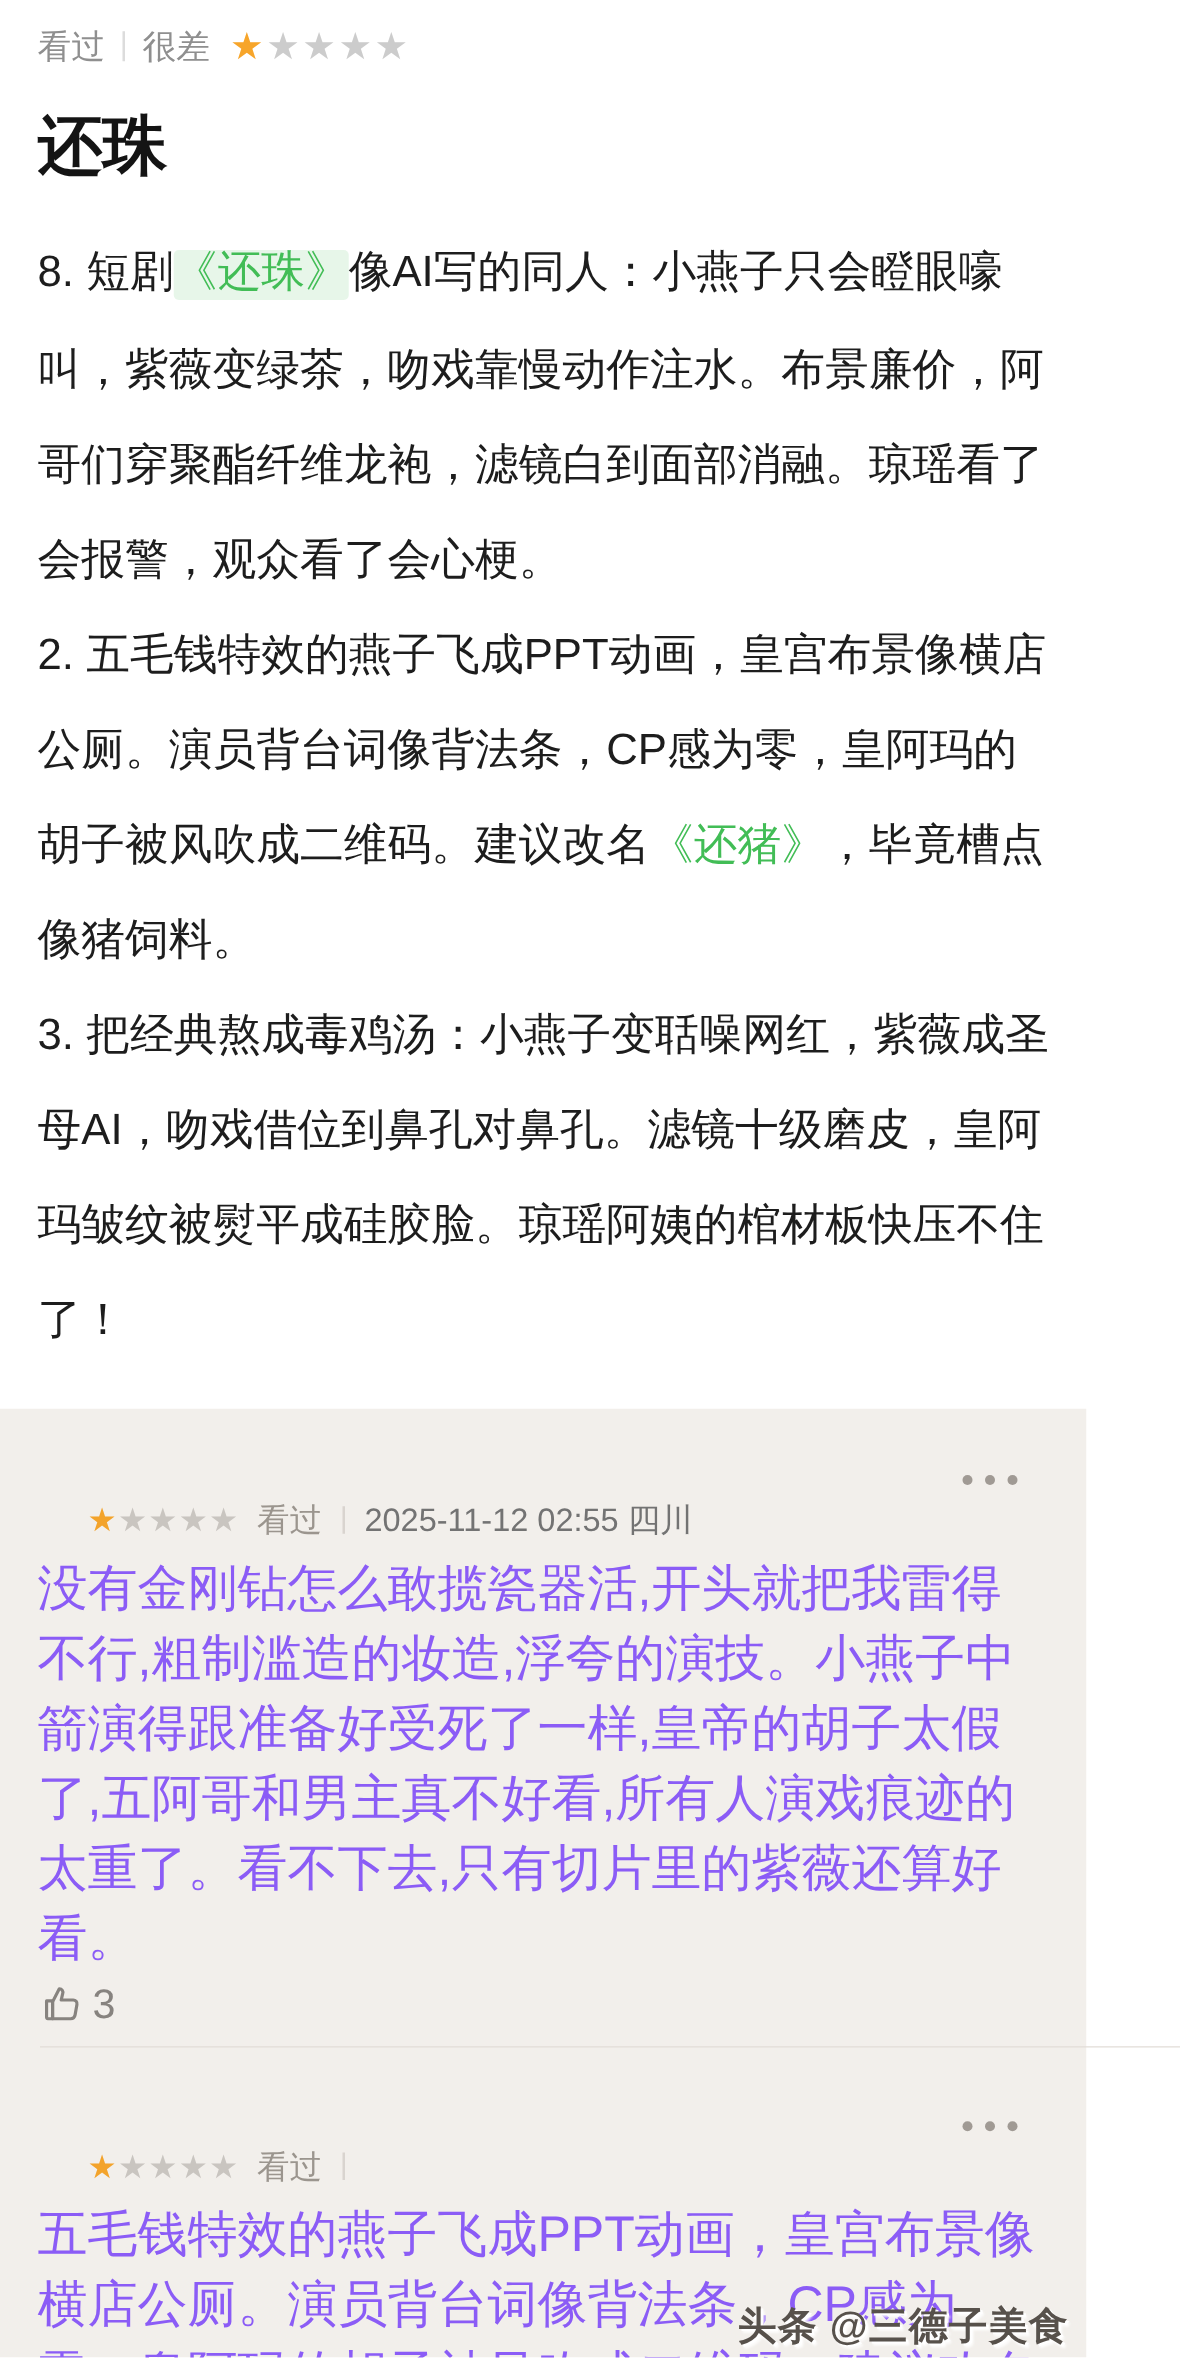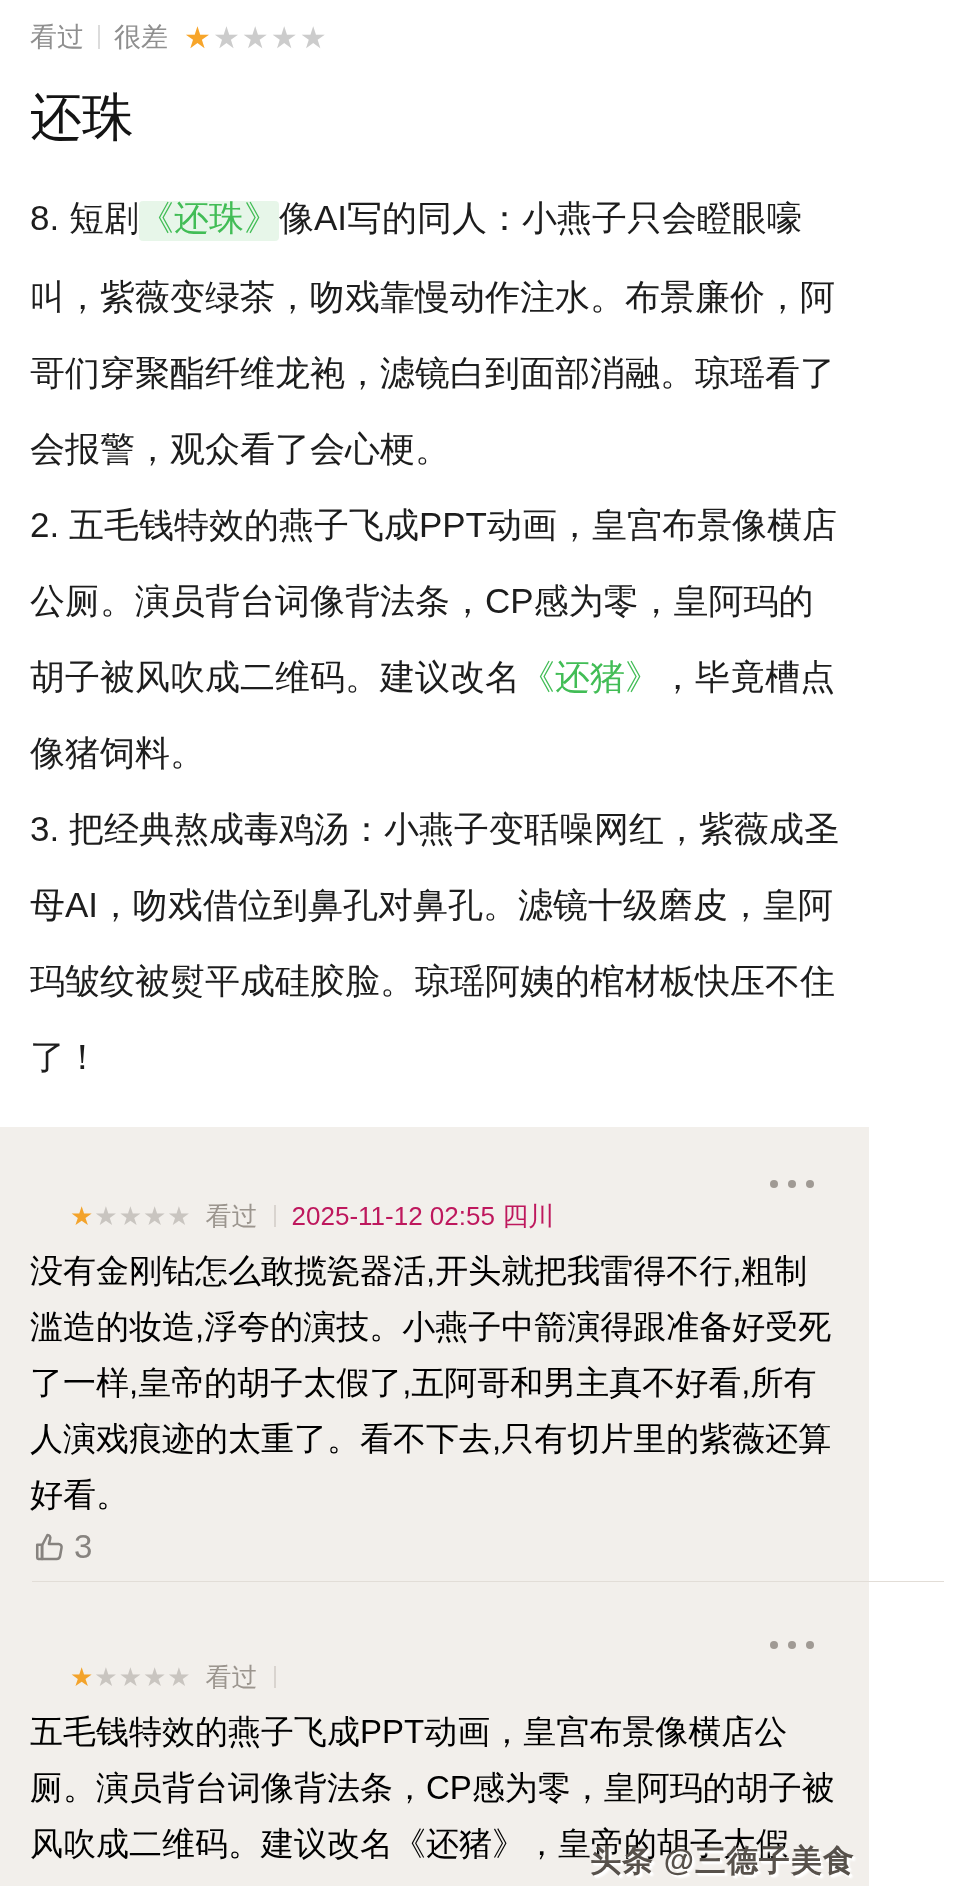--- a/index.html
+++ b/index.html
@@ -19,42 +19,42 @@
   .meta-row .rating-label { margin-right:16px; }
 
   .stars { display:inline-flex; align-items:center; letter-spacing:2px; }
   .stars .star { color:#cccccc; }
   .stars .star.filled { color:#f7a52a; }
   .stars-lg { font-size:30px; }
   .stars-sm { font-size:26px; letter-spacing:1px; margin-right:14px; }
   .stars-sm .star { color:#c9c5c0; }
   .stars-sm .star.filled { color:#f3a32b; }
 
-  .page-title { font-size:52px; line-height:58px; font-weight:400; color:#141414; margin-top:34px; }
+  .page-title { font-size:52px; line-height:58px; font-weight:700; color:#141414; margin-top:34px; }
 
   .review-body { margin-top:34px; font-size:35px; line-height:76px; color:#1d1d1d; }
   .review-body p { margin:0; }
   .link-green { color:#42bd56; }
   .link-green.hl { background:rgba(66,189,86,0.13); border-radius:4px;font-family:Liberation Mono, monospace; }
 
   
   .comments-section { background:#f2efeb; height:759px; position:relative; }
 
   .dots-row { display:flex; justify-content:flex-end; align-items:center; padding-right:55px; height:14px; }
   .dots-row .dot { width:8px; height:8px; border-radius:50%; background:#a09a94; margin-left:10px; }
 
   .c1 .dots-row { padding-top:0; margin-top:50px; }
   .c2 .dots-row { margin-top:56px; }
 
   .c-head { display:flex; align-items:center; margin:8px 0 0 70px; height:34px; }
   .c-status { font-size:26px; color:#9b958e; }
   .c-head .vbar { width:2px; height:22px; background:#d9d4cf; margin:0 16px; }
-  .c-time { font-size:26px; color:#be185d; }
+  .c-time { font-size:26px; color:#737373; }
 
-  .c-text { margin:10px 30px 0; font-size:33px; line-height:56px; color:#000000; }
+  .c-text { margin:10px 30px 0; font-size:40px; line-height:56px; color:#8b5cf6; }
 
   .like-row { display:flex; align-items:center; margin:4px 0 0 32px; height:40px; color:#87837f; }
   .like-row .like-count { font-size:33px; margin-left:6px; }
   .like-row svg { display:block; }
 
   .comment-divider { height:1px; background:#e2ddd7; margin:14px 0 0 32px; width:912px; }
 
   .watermark {
     position:absolute; right:14px; bottom:4px;
     font-size:31px; font-weight:700; color:#57514b;

